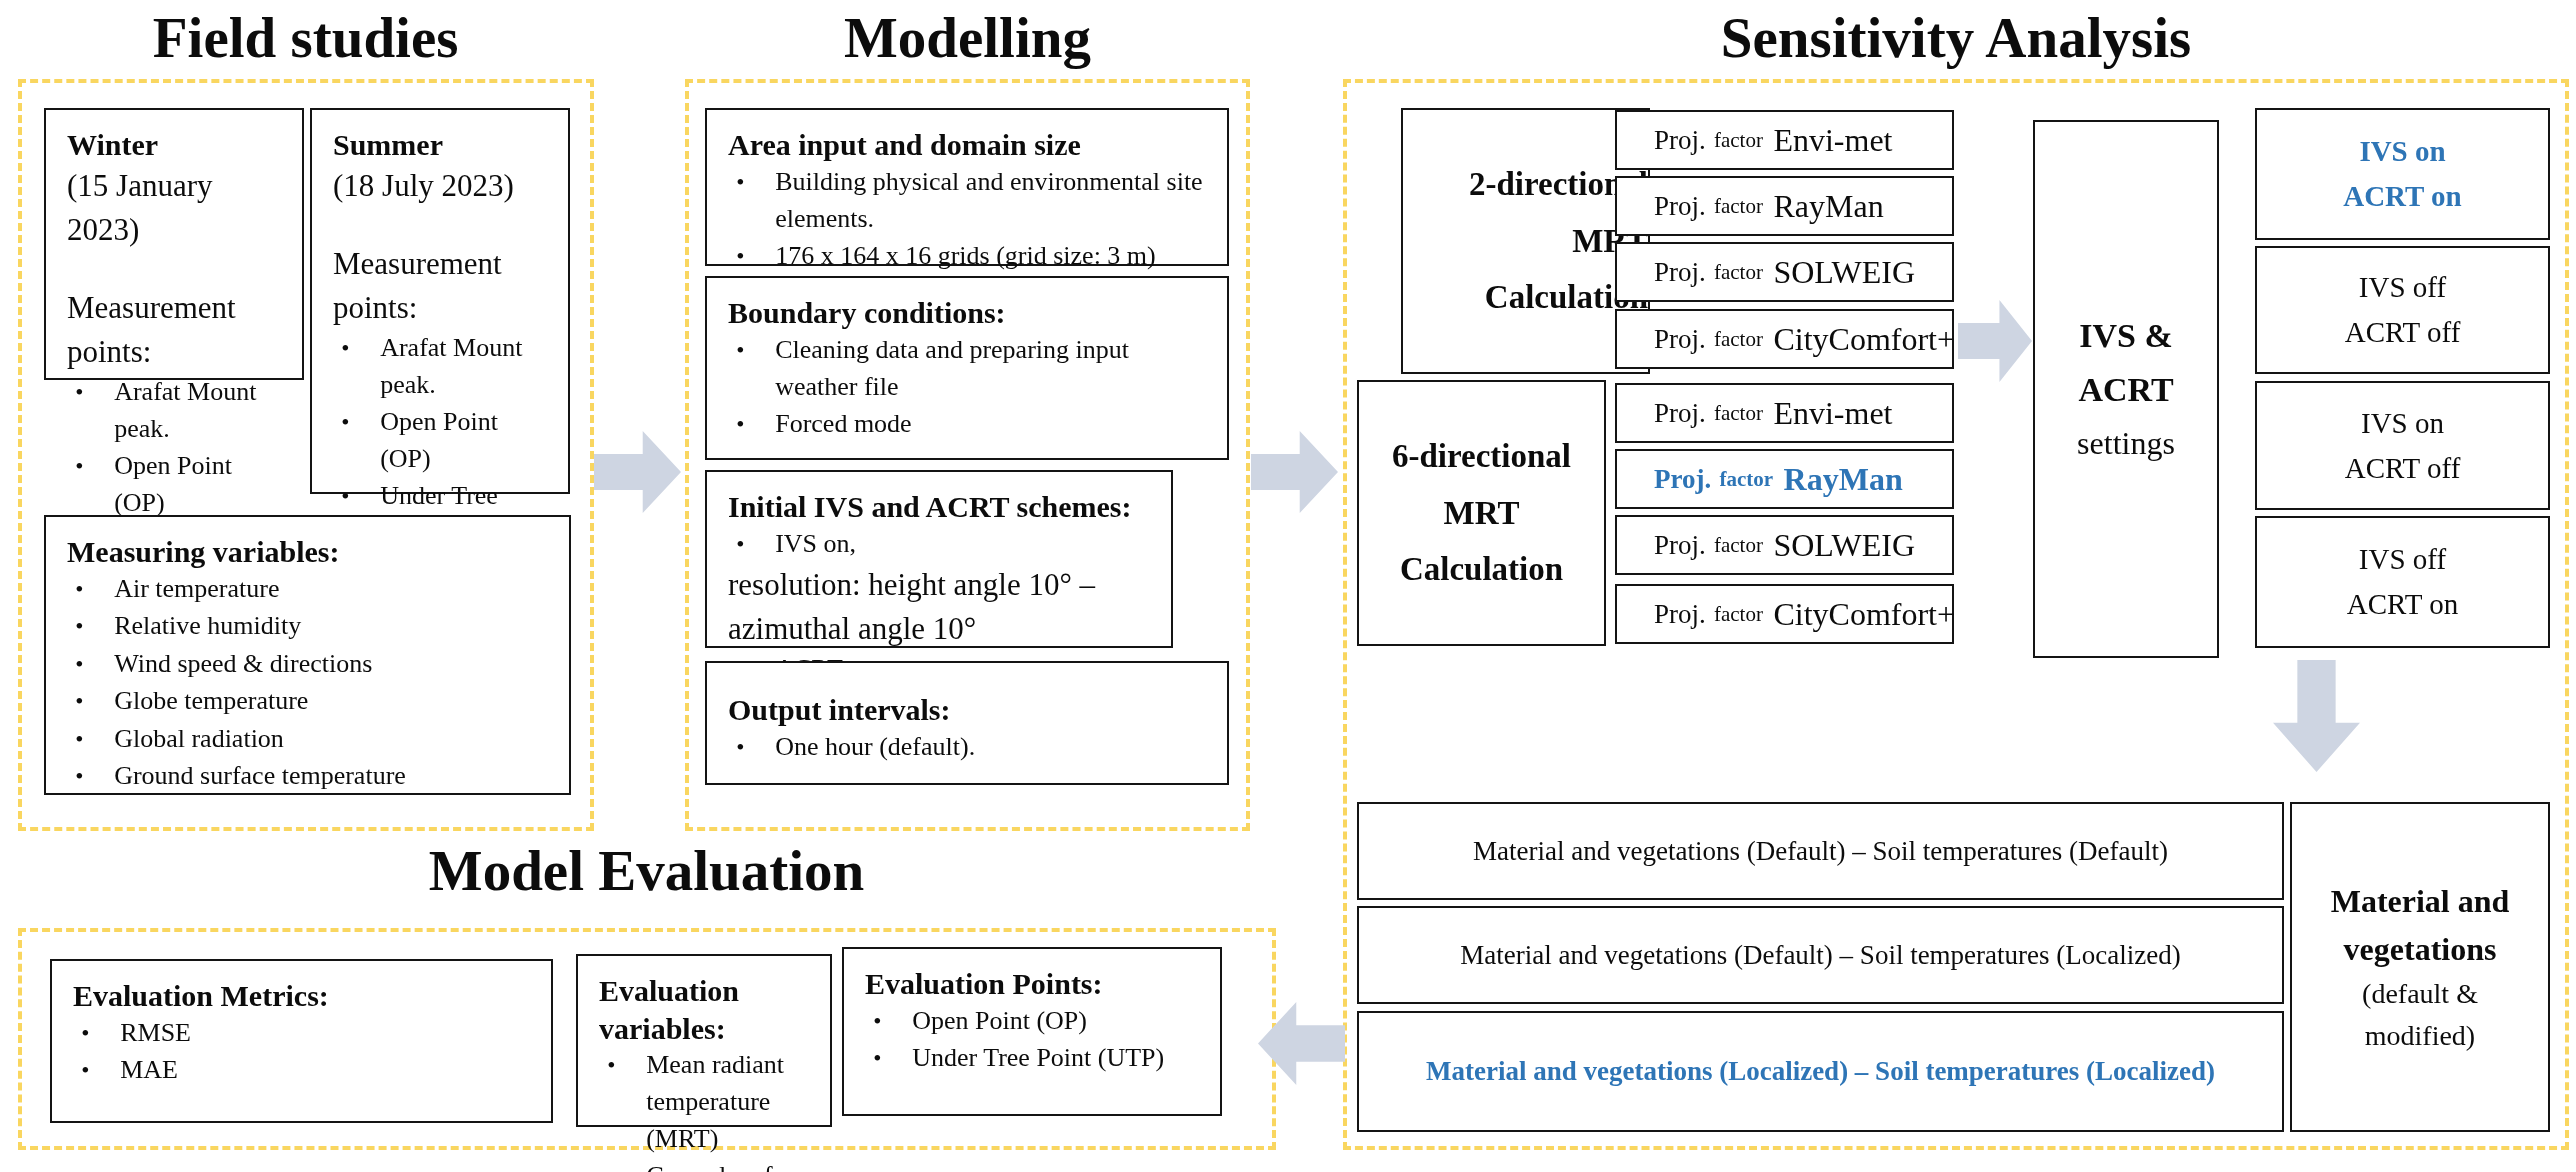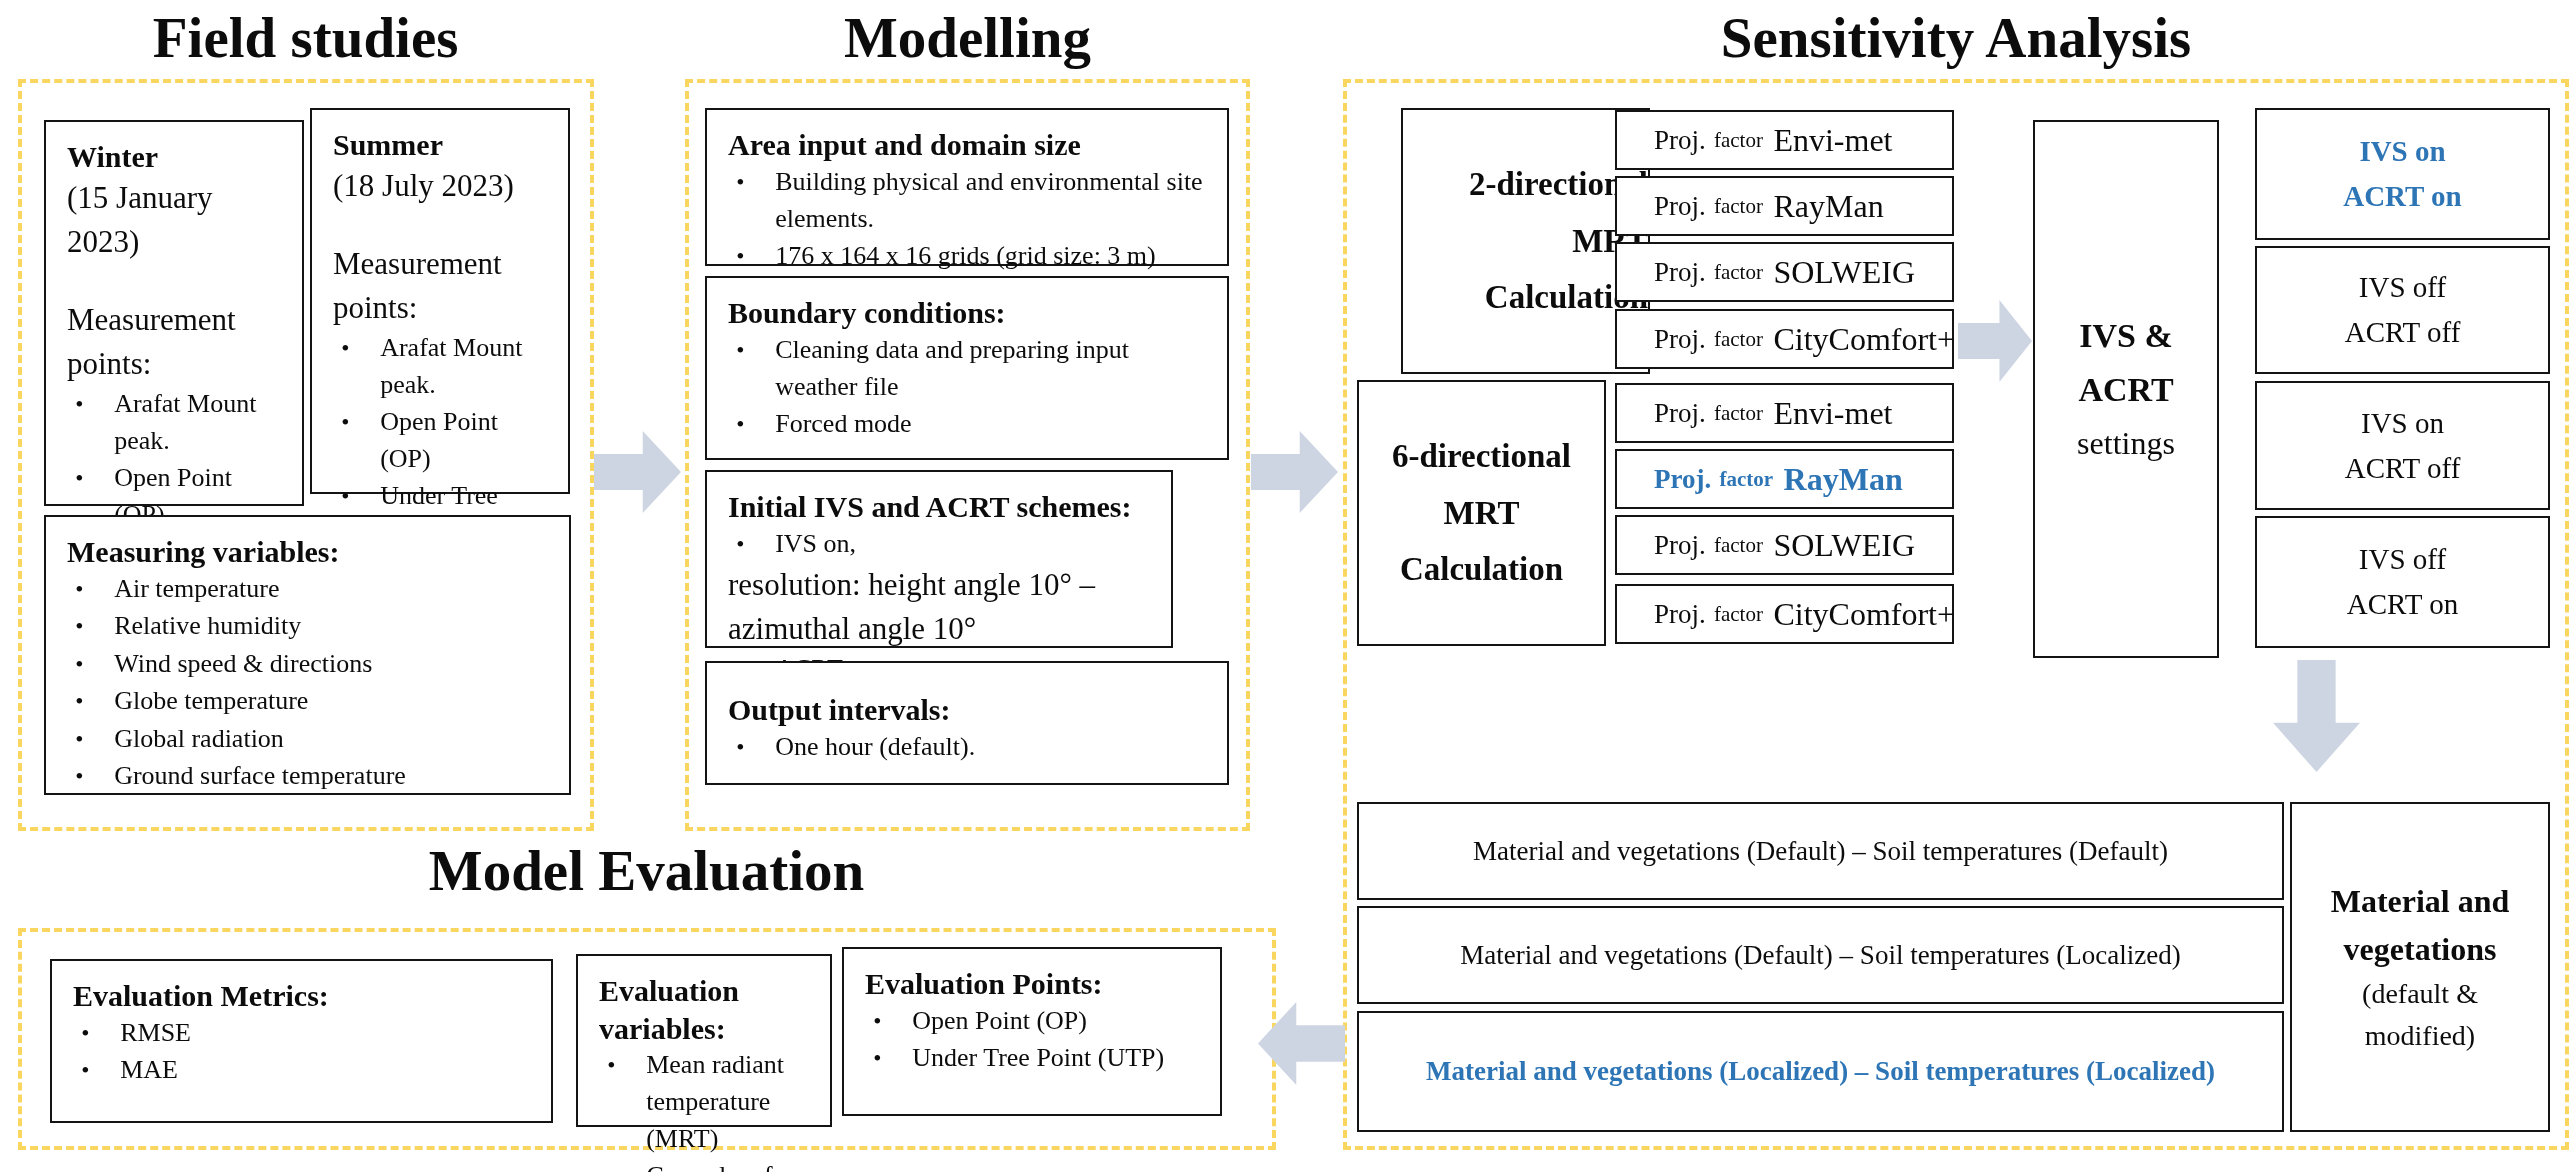--- a/index.html
+++ b/index.html
@@ -40,21 +40,21 @@
 <div class="abs sec-title" style="left:17.6px;top:4.7px;width:576px;">Field studies</div>
 <div class="abs sec-title" style="left:685px;top:4.7px;width:565px;">Modelling</div>
 <div class="abs sec-title" style="left:1343px;top:4.7px;width:1226px;">Sensitivity Analysis</div>
 <div class="abs sec-title" style="left:17.6px;top:838px;width:1258px;">Model Evaluation</div>
 
 <div class="abs panel" style="left:17.6px;top:79px;width:576px;height:752px;"></div>
 <div class="abs panel" style="left:685px;top:79px;width:565px;height:752px;"></div>
 <div class="abs panel" style="left:1343px;top:79px;width:1226px;height:1071px;"></div>
 <div class="abs panel" style="left:17.6px;top:928px;width:1258px;height:222px;"></div>
 
-<div class="abs box pad" style="left:44px;top:120px;width:260px;height:386px;">
+<div class="abs box pad" style="left:44px;top:108px;width:260px;height:272px;">
   <div class="box-h">Winter</div>
   <div class="txt">(15 January 2023)</div>
   <div class="txt gap-top">Measurement points:</div>
   <div class="li">
     <span class="dot">•</span>
     <span class="li-text">Arafat Mount peak.</span>
   </div>
   <div class="li">
     <span class="dot">•</span>
     <span class="li-text">Open Point (OP)</span>

